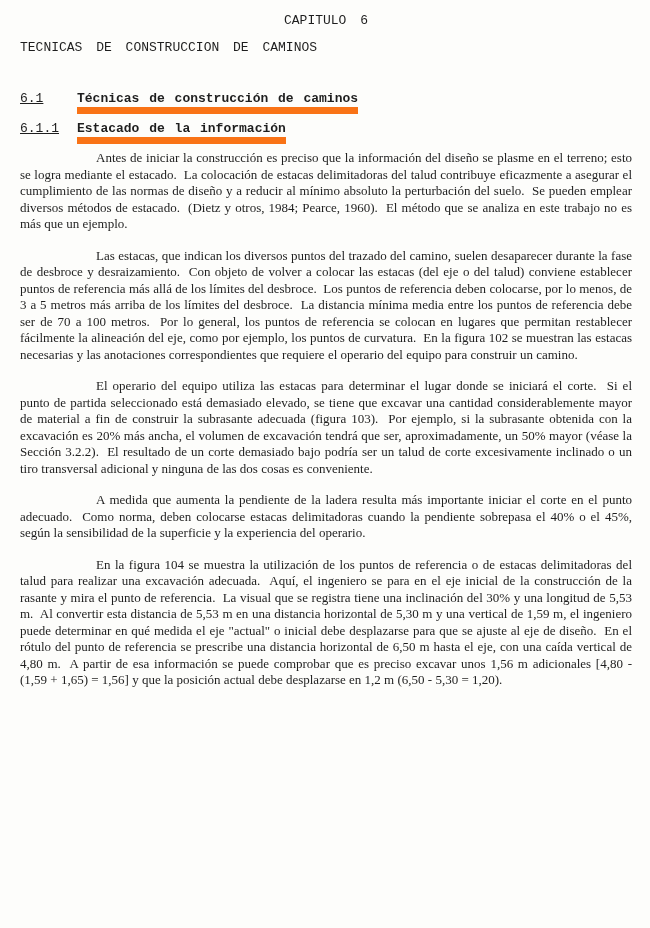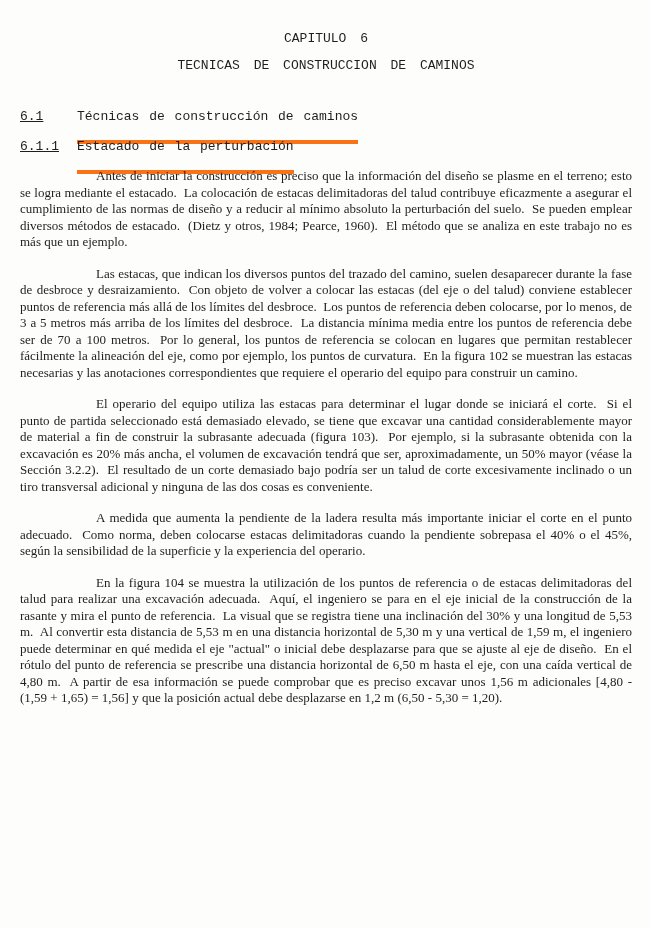--- a/index.html
+++ b/index.html
@@ -7,49 +7,50 @@
     box-sizing: border-box;
     width: 650px;
     height: 928px;
     overflow: hidden;
     background: #fdfdfb;
     color: #1e1e1e;
     font-family: "Liberation Mono", "DejaVu Sans Mono", monospace;
     font-size: 13px;
     padding: 12px 18px 0 20px;
   }
-  .doc-header { margin: 18px; }
+  .doc-header { margin: 0; }
   .chapter-label {
     text-align: center;
     line-height: 17px;
     word-spacing: 6px;
     margin-bottom: 10px;
     white-space: nowrap;
   }
   .chapter-title {
-    text-align: center;
+    text-align: left;
     line-height: 17px;
     word-spacing: 6px;
     margin-bottom: 34px;
     white-space: nowrap;
   }
   .section-heading {
     line-height: 17px;
     margin-bottom: 13px;
     white-space: nowrap;
   }
   .section-number {
     display: inline-block;
     min-width: 57px;
     text-decoration: underline;
   }
   .section-title {
-    border-bottom: 4px solid #f97316;
-    padding-bottom: 16px;
+    border-bottom: 7px solid #f97316;
+    padding-bottom: 1px;
     word-spacing: 2px;
+    font-weight: bold;
   }
   .doc-body p {
     margin: 0 0 15px 0;
     text-indent: 76px;
     text-align: justify;
     line-height: 16.5px;
     font-family: Liberation Serif, serif;
   }
 </style>
 </head>
@@ -60,21 +61,21 @@
   <header class="doc-header">
     <div class="chapter-label">CAPITULO 6</div>
     <div class="chapter-title">TECNICAS DE CONSTRUCCION DE CAMINOS</div>
   </header>
 
   <div class="section-heading">
     <span class="section-number">6.1</span><span class="section-title">Técnicas de construcción de caminos</span>
   </div>
 
   <div class="section-heading">
-    <span class="section-number">6.1.1</span><span class="section-title">Estacado de la perturbación</span>
+    <span class="section-number">6.1.1</span><span class="section-title">Estacado de la información</span>
   </div>
 
   <main class="doc-body">
     <p>Antes de iniciar la construcción es preciso que la información del diseño se plasme en el terreno; esto se logra mediante el estacado.&nbsp; La colocación de estacas delimitadoras del talud contribuye eficazmente a asegurar el cumplimiento de las normas de diseño y a reducir al mínimo absoluto la perturbación del suelo.&nbsp; Se pueden emplear diversos métodos de estacado.&nbsp; (Dietz y otros, 1984; Pearce, 1960).&nbsp; El método que se analiza en este trabajo no es más que un ejemplo.</p>
     <p>Las estacas, que indican los diversos puntos del trazado del camino, suelen desaparecer durante la fase de desbroce y desraizamiento.&nbsp; Con objeto de volver a colocar las estacas (del eje o del talud) conviene establecer puntos de referencia más allá de los límites del desbroce.&nbsp; Los puntos de referencia deben colocarse, por lo menos, de 3 a 5 metros más arriba de los límites del desbroce.&nbsp; La distancia mínima media entre los puntos de referencia debe ser de 70 a 100 metros.&nbsp; Por lo general, los puntos de referencia se colocan en lugares que permitan restablecer fácilmente la alineación del eje, como por ejemplo, los puntos de curvatura.&nbsp; En la figura 102 se muestran las estacas necesarias y las anotaciones correspondientes que requiere el operario del equipo para construir un camino.</p>
     <p>El operario del equipo utiliza las estacas para determinar el lugar donde se iniciará el corte.&nbsp; Si el punto de partida seleccionado está demasiado elevado, se tiene que excavar una cantidad considerablemente mayor de material a fin de construir la subrasante adecuada (figura 103).&nbsp; Por ejemplo, si la subrasante obtenida con la excavación es 20% más ancha, el volumen de excavación tendrá que ser, aproximadamente, un 50% mayor (véase la Sección 3.2.2).&nbsp; El resultado de un corte demasiado bajo podría ser un talud de corte excesivamente inclinado o un tiro transversal adicional y ninguna de las dos cosas es conveniente.</p>
     <p>A medida que aumenta la pendiente de la ladera resulta más importante iniciar el corte en el punto adecuado.&nbsp; Como norma, deben colocarse estacas delimitadoras cuando la pendiente sobrepasa el 40% o el 45%, según la sensibilidad de la superficie y la experiencia del operario.</p>
     <p>En la figura 104 se muestra la utilización de los puntos de referencia o de estacas delimitadoras del talud para realizar una excavación adecuada.&nbsp; Aquí, el ingeniero se para en el eje inicial de la construcción de la rasante y mira el punto de referencia.&nbsp; La visual que se registra tiene una inclinación del 30% y una longitud de 5,53 m.&nbsp; Al convertir esta distancia de 5,53 m en una distancia horizontal de 5,30 m y una vertical de 1,59 m, el ingeniero puede determinar en qué medida el eje "actual" o inicial debe desplazarse para que se ajuste al eje de diseño.&nbsp; En el rótulo del punto de referencia se prescribe una distancia horizontal de 6,50 m hasta el eje, con una caída vertical de 4,80 m.&nbsp; A partir de esa información se puede comprobar que es preciso excavar unos 1,56 m adicionales [4,80 - (1,59 + 1,65) = 1,56] y que la posición actual debe desplazarse en 1,2 m (6,50 - 5,30 = 1,20).</p>
   </main>
 

